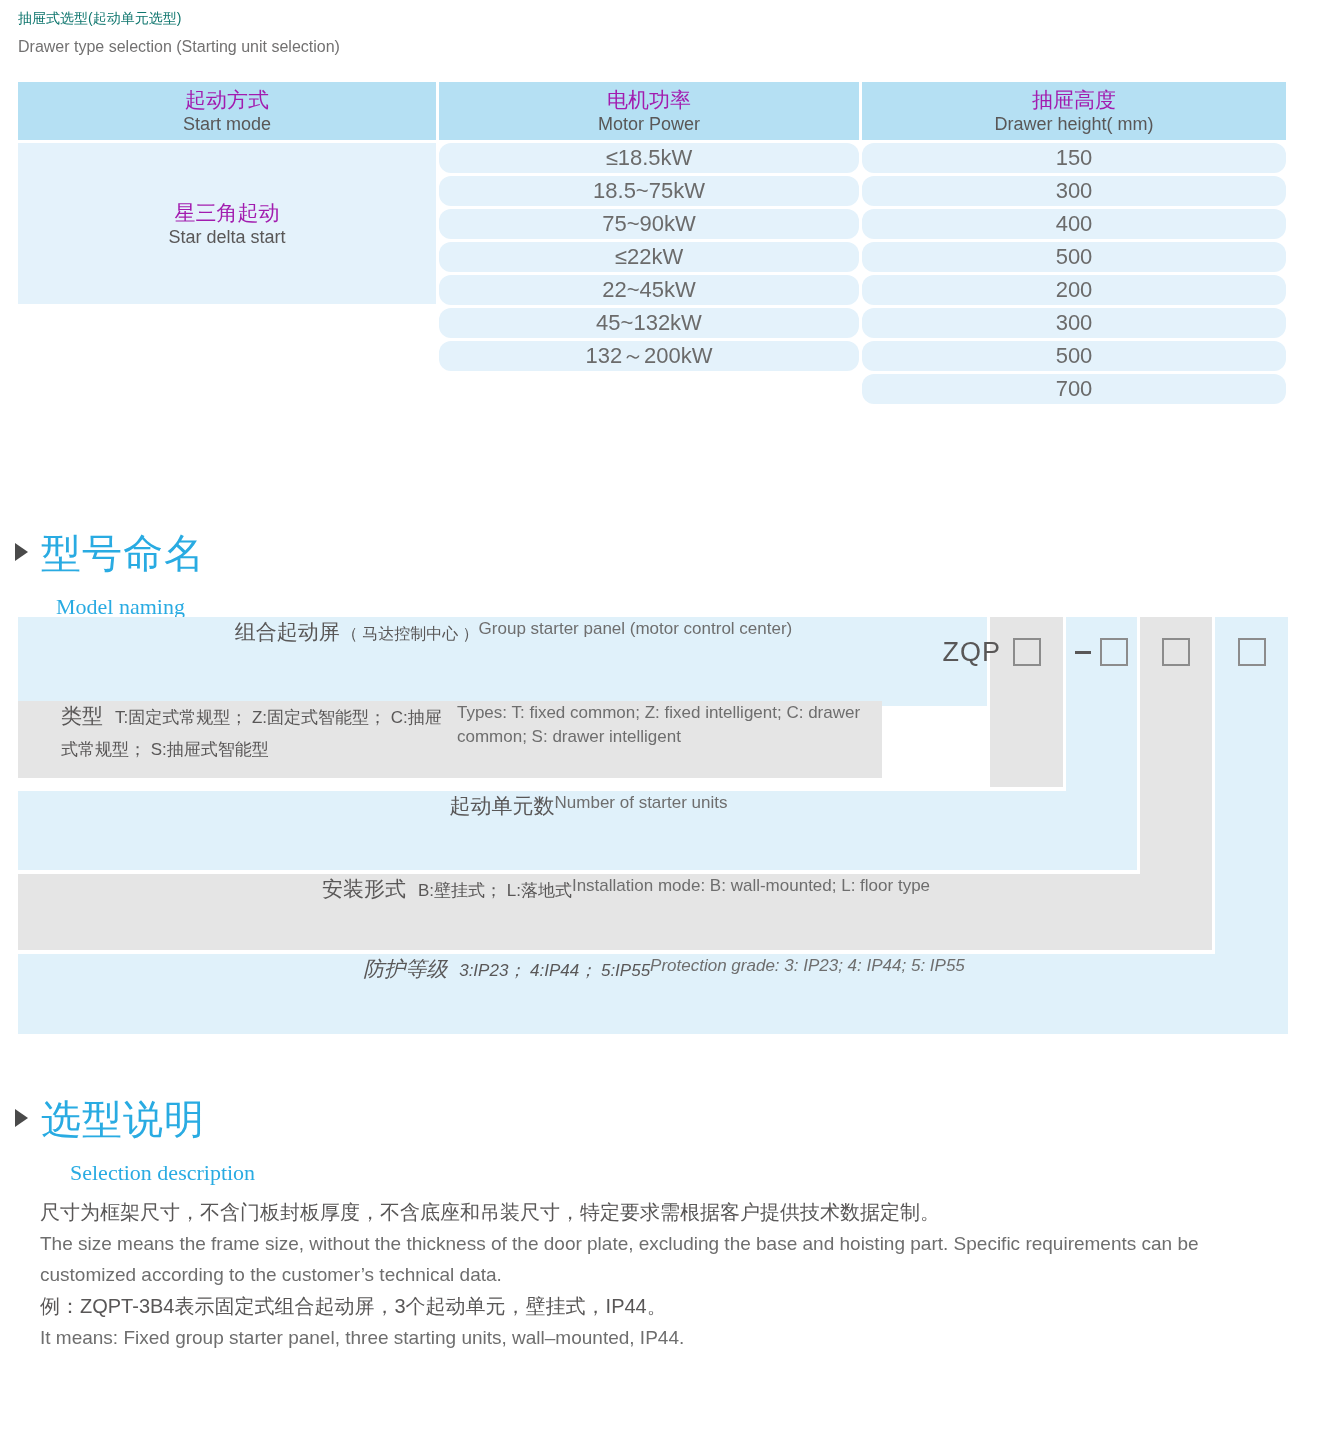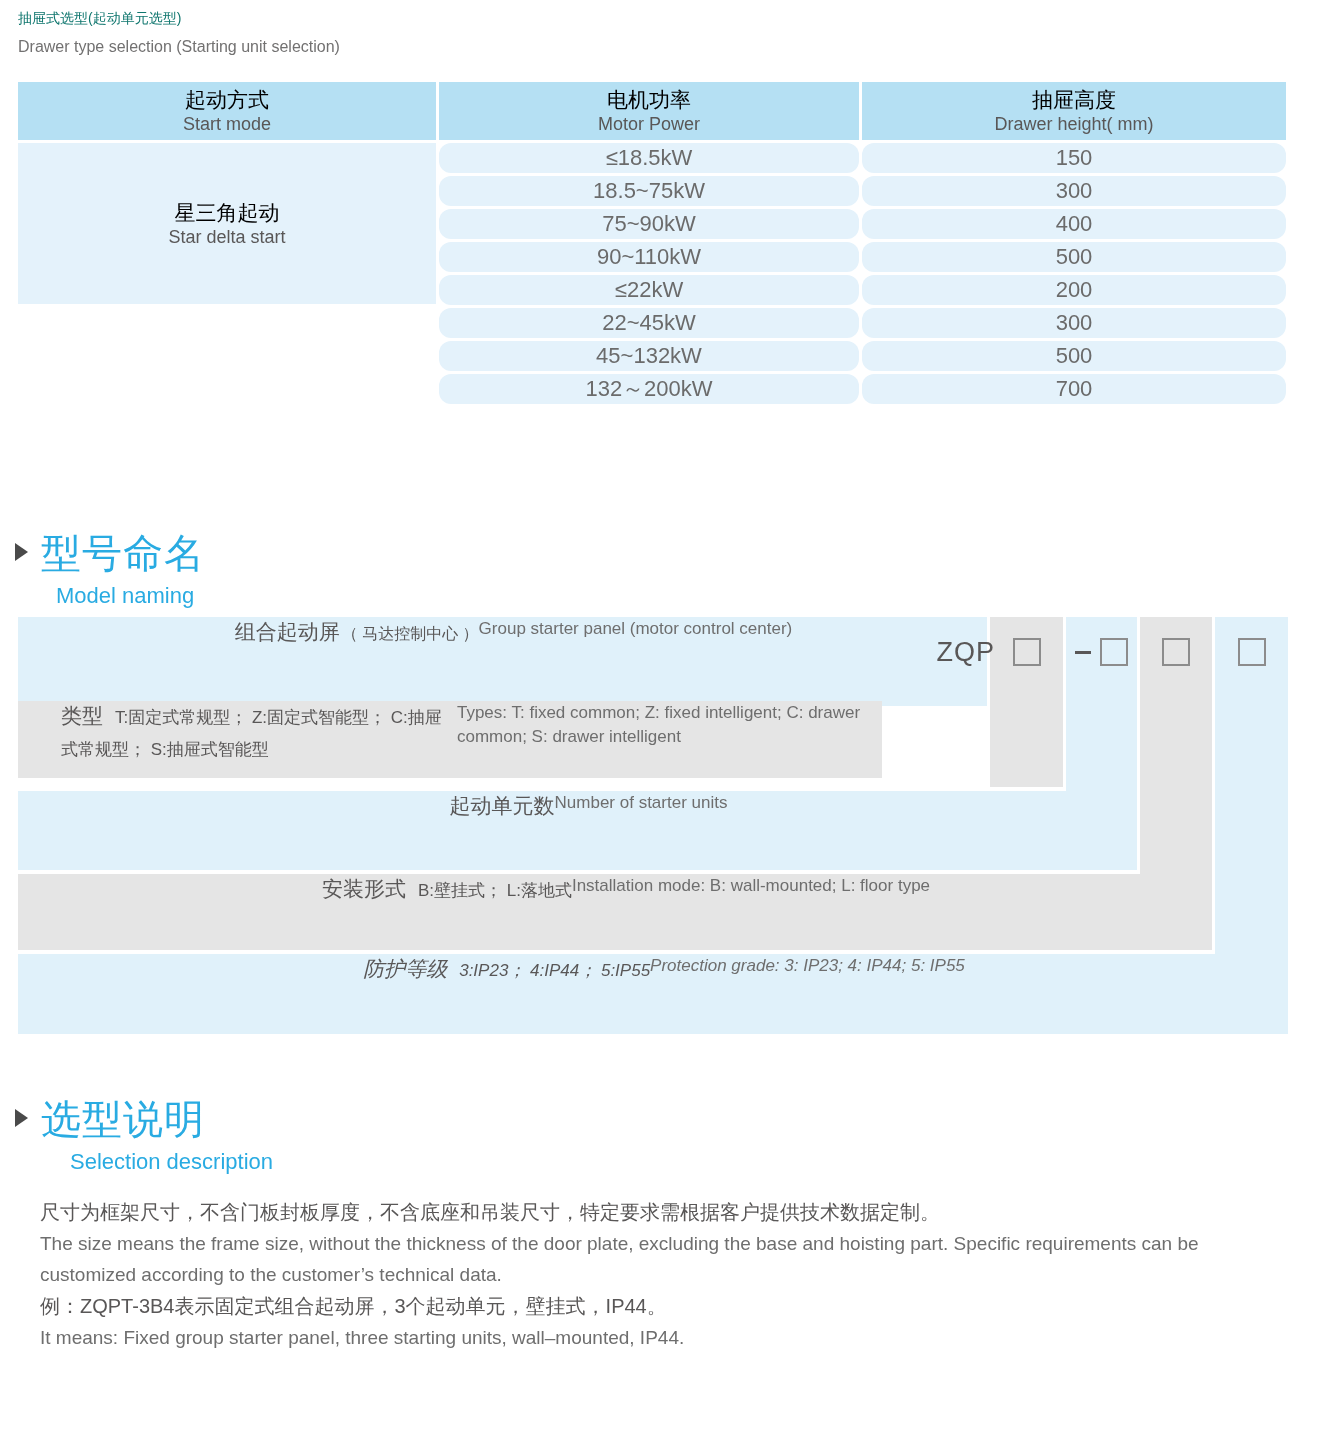--- a/index.html
+++ b/index.html
@@ -17,33 +17,33 @@
   
   .sel-table{position:absolute;left:18px;top:82px;width:1268px;display:flex;gap:3px;}
   .sel-col{display:flex;flex-direction:column;gap:3px;}
   .col-start{width:418px;}
   .col-power{width:420px;}
   .col-height{width:424px;}
   .cell{display:flex;flex-direction:column;align-items:center;justify-content:center;text-align:center;}
   .cell.head{height:58px;background:#b5e0f3;}
   .cell.group{height:161px;background:#e4f2fb;}
   .cell.body{height:30px;background:#e4f2fb;border-radius:12px;}
-  .cell .cn{font-size:21px;color:#000000;line-height:27px;}
+  .cell .cn{font-size:21px;color:#a21caf;line-height:27px;}
   .cell .en{font-size:18px;color:#595757;line-height:23px;}
   .cell.body .val{font-size:22px;color:#6b6b6b;}
 
   
   .section-head{position:absolute;left:15px;}
   .section-head .tri{
     display:inline-block;width:0;height:0;vertical-align:6px;
     border-left:13px solid #4a4a4a;border-top:9px solid transparent;border-bottom:9px solid transparent;
     margin-right:13px;
   }
   .section-head .cn{font-size:40px;color:#29abe2;letter-spacing:1px;}
-  .section-head .en{font-size:22px;color:#29abe2;margin-top:2px;}
+  .section-head .en{font-size:22px;color:#29abe2;margin-top:13px;font-family:Liberation Serif, serif;}
   #head-model{top:526px;}
   #head-model .en{margin-left:41px;}
   #head-select{top:1092px;}
   #head-select .en{margin-left:55px;}
 
   
   .diagram{position:absolute;left:18px;top:617px;width:1270px;height:420px;}
   .band,.vcol{position:absolute;}
   .blue{background:#e0f1fa;}
   .gray{background:#e5e5e5;}
@@ -55,21 +55,21 @@
   #band-5{top:337px;width:1270px;height:80px;font-style:italic;}
   #vcol-1{left:972px;top:0;width:73px;height:170px;}
   #vcol-2{left:1048px;top:0;width:71px;height:253px;}
   #vcol-3{left:1122px;top:0;width:72px;height:333px;}
   #vcol-4{left:1197px;top:0;width:73px;height:417px;}
   .band .cn-line{font-size:21px;color:#595757;line-height:30px;}
   .band .cn-line .detail{font-size:17px;margin-left:12px;}
   #band-1 .cn-line .detail{font-size:16px;margin-left:2px;}
   .band .en-line{font-size:17px;color:#6e6e6e;line-height:24px;}
   .sym{position:absolute;top:20px;height:30px;display:flex;align-items:center;justify-content:center;}
-  #sym-code{left:0;width:961px;justify-content:flex-end;font-size:27px;color:#595757;letter-spacing:1px;padding-left:16px;}
+  #sym-code{left:6px;width:961px;justify-content:flex-end;font-size:27px;color:#595757;letter-spacing:1px;padding-left:16px;}
   #sym-b1{left:972px;width:73px;}
   #sym-b2{left:1048px;width:71px;}
   #sym-b3{left:1122px;width:72px;}
   #sym-b4{left:1197px;width:73px;}
   .box{width:24px;height:24px;border:2px solid #8c8c8c;background:transparent;}
   .dash{width:16px;height:3px;background:#595757;margin-right:9px;}
 
   
   .desc{position:absolute;left:40px;top:1196px;width:1245px;}
   .desc .cn{font-size:20px;color:#595757;line-height:32px;}
@@ -102,23 +102,20 @@
       <div class="cell body">
           <span class="val">≤18.5kW</span>
         </div>
       <div class="cell body">
           <span class="val">18.5~75kW</span>
         </div>
       <div class="cell body">
           <span class="val">75~90kW</span>
         </div>
       <div class="cell body">
-          <span class="val">90~110kW</span>
-        </div>
-      <div class="cell body">
           <span class="val">≤22kW</span>
         </div>
       <div class="cell body">
           <span class="val">22~45kW</span>
         </div>
       <div class="cell body">
           <span class="val">45~132kW</span>
         </div>
       <div class="cell body">
           <span class="val">132～200kW</span>

